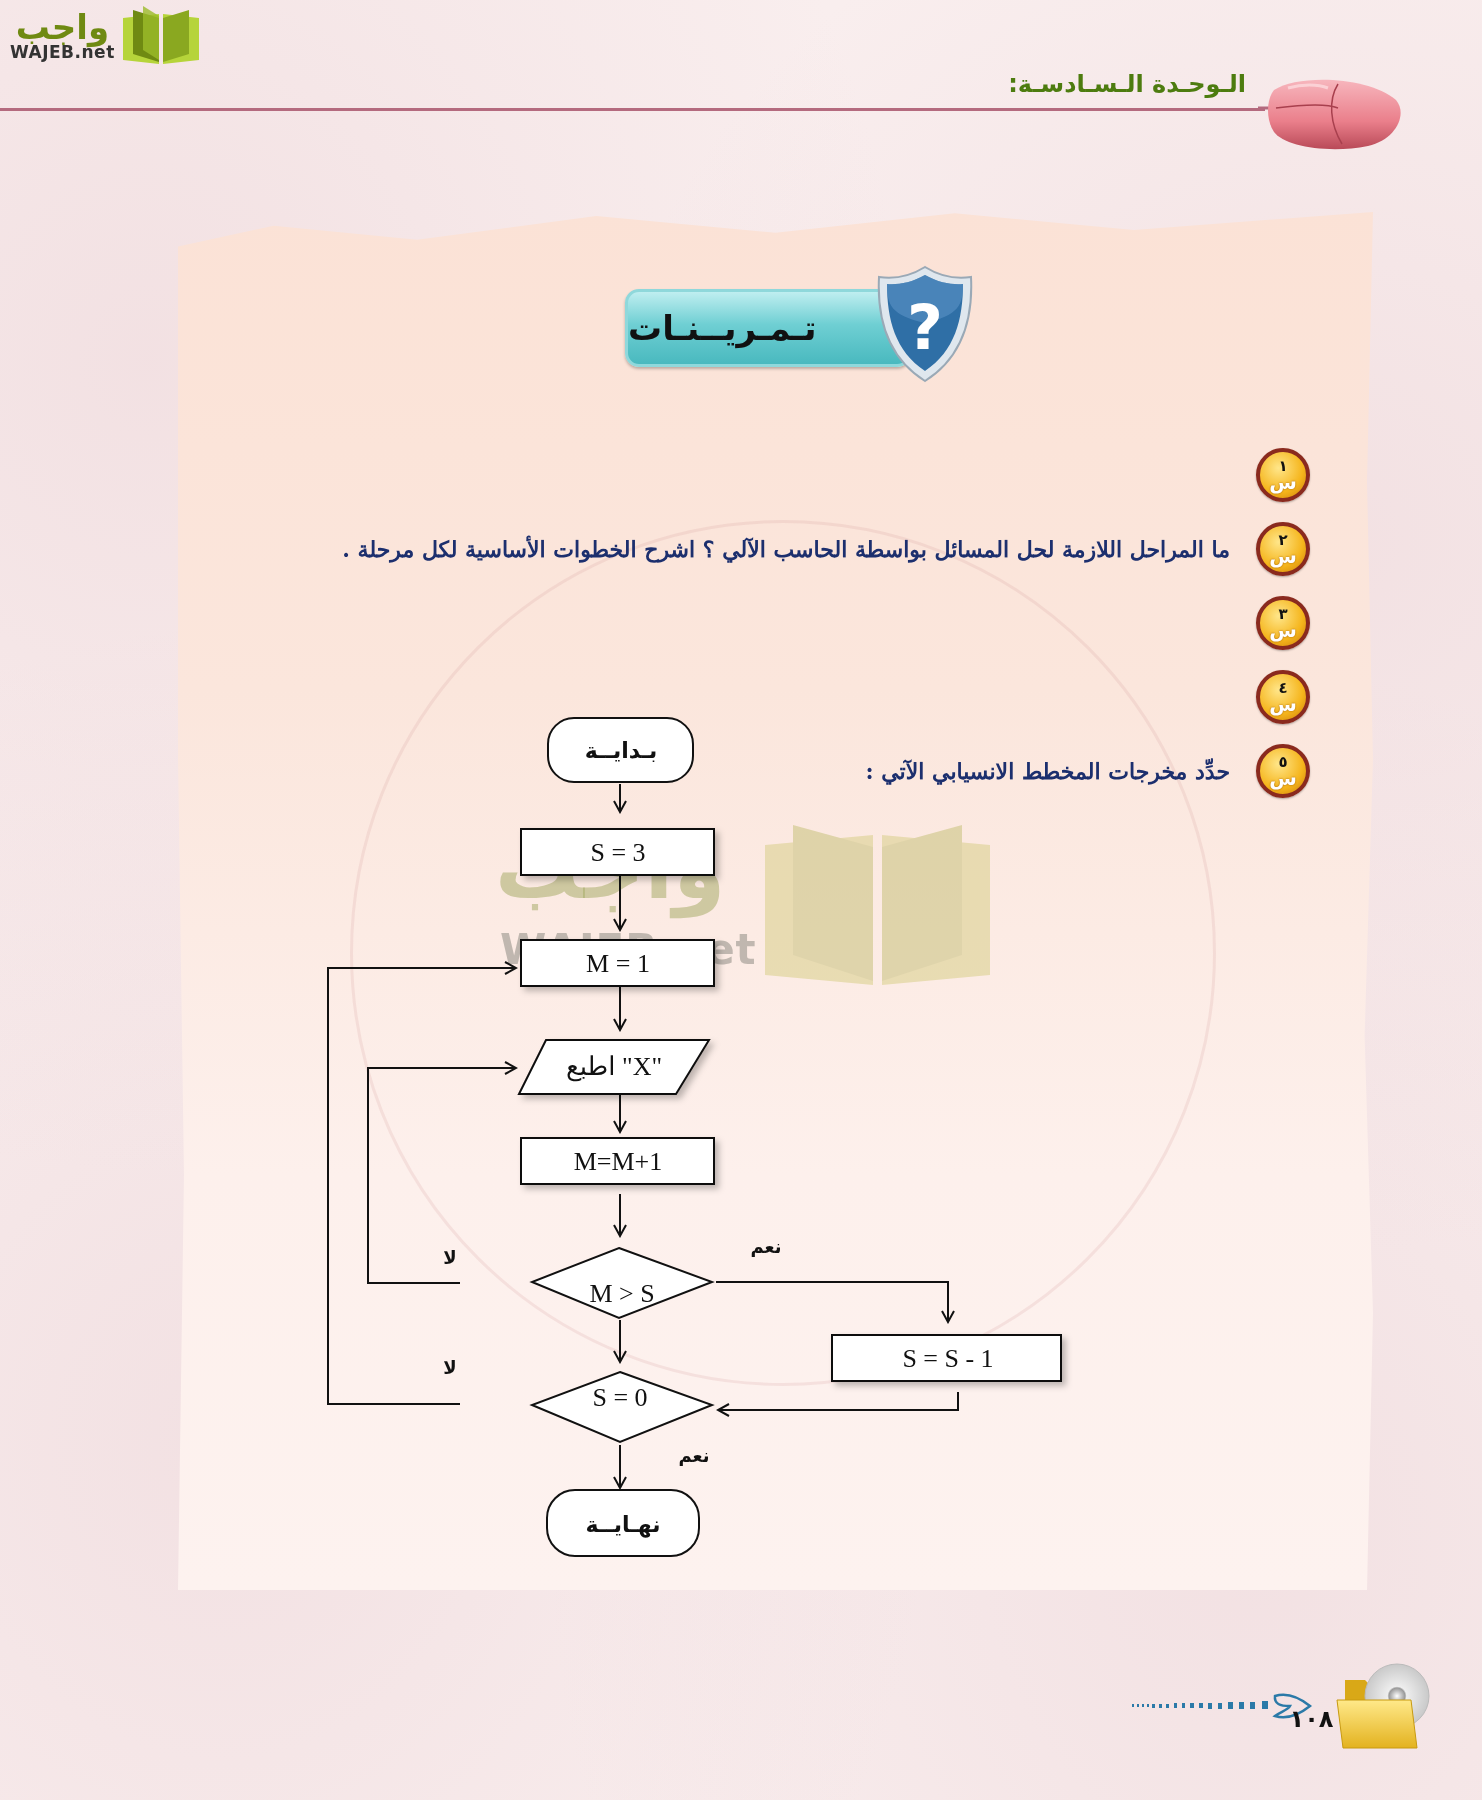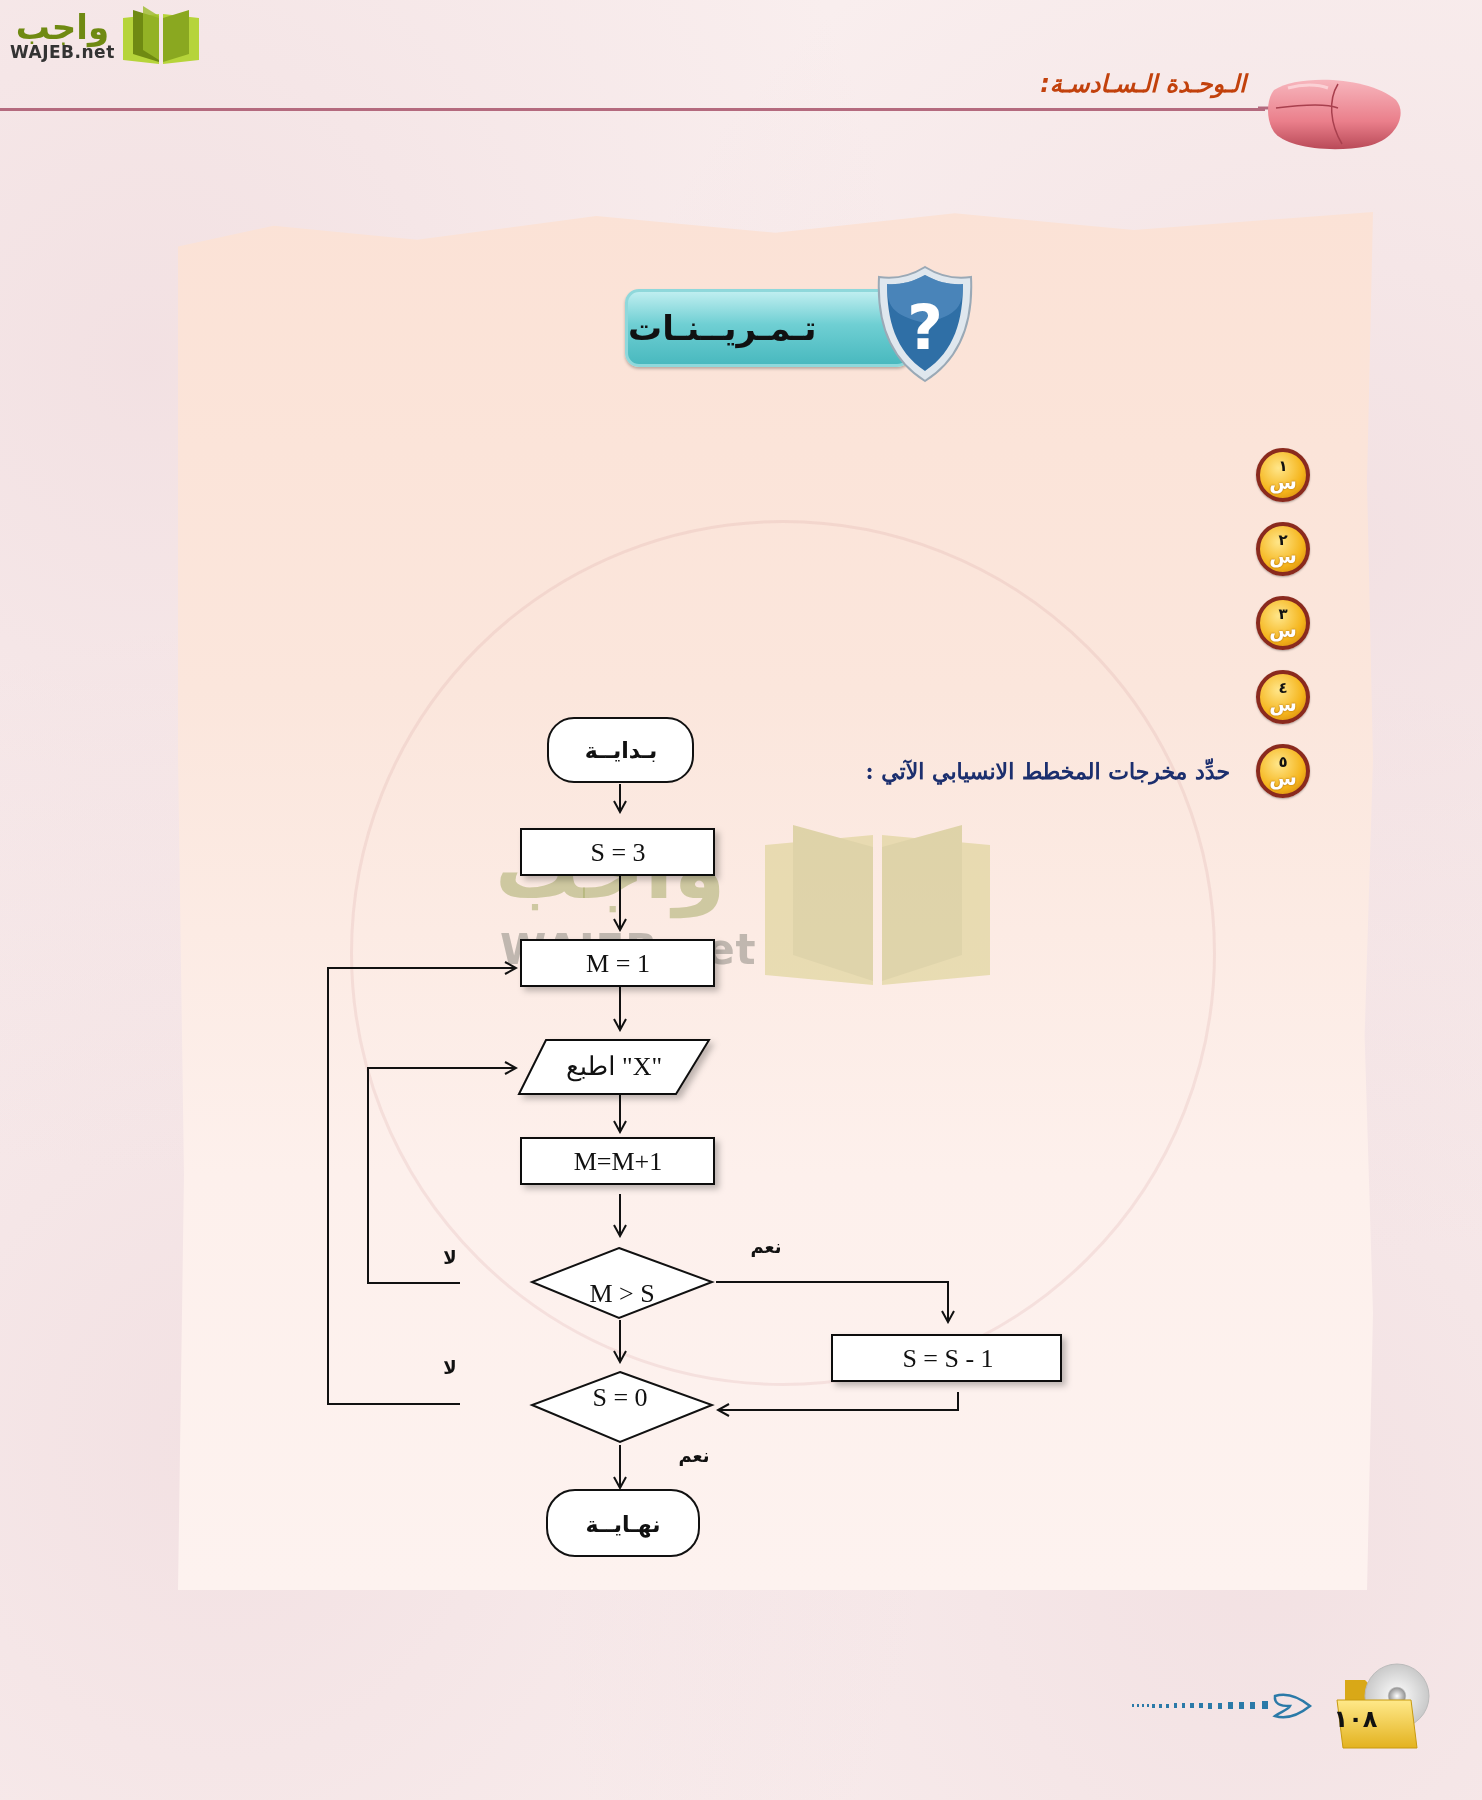--- a/index.html
+++ b/index.html
@@ -19,21 +19,21 @@
   
   .logo { position: absolute; left: 10px; top: 4px; display: flex; align-items: center; gap: 6px; }
   .logo-text { display: flex; flex-direction: column; align-items: center; line-height: 1; }
   .logo-ar { font-size: 34px; font-weight: bold; color: #6f8a12; }
   .logo-en { font-size: 17px; font-weight: bold; color: #333; letter-spacing: 0.5px; }
   .logo-book { width: 80px; height: 62px; }
   
   .header-line { position: absolute; left: 0; top: 108px; width: 1265px; height: 3px; background: #b46a7e; }
   .unit-title {
     position: absolute; right: 236px; top: 70px; font-size: 24px; font-weight: bold;
-    color: #c2410c; direction: rtl; font-style: italic;
+    color: #4d7c0f; direction: rtl;
   }
   .mouse-icon { position: absolute; left: 1258px; top: 70px; width: 146px; height: 84px; }
   
   .paper {
     position: absolute; left: 178px; top: 205px; width: 1195px; height: 1385px;
     background: linear-gradient(180deg, #fbe2d6 0%, #fbe6dc 35%, #fdf0ec 70%, #fdf2ef 100%);
     clip-path: polygon(0% 3%, 8% 1.5%, 20% 2.5%, 35% 0.8%, 50% 2%, 65% 0.6%, 80% 1.8%, 100% 0.5%, 99.5% 20%, 100% 40%, 99.3% 60%, 100% 80%, 99.5% 100%, 0% 100%, 0.5% 70%, 0% 40%);
   }
   .watermark-circle {
     position: absolute; left: 350px; top: 520px; width: 860px; height: 860px;
@@ -67,21 +67,21 @@
   .fc-text { font-family: "Liberation Serif", "DejaVu Serif", serif; font-size: 26px; fill: #111; }
   .fc-ar { font-family: "DejaVu Sans", sans-serif; font-size: 22px; font-weight: bold; fill: #111; }
   .fc-label { font-family: "DejaVu Sans", sans-serif; font-size: 18px; font-weight: bold; fill: #111; }
   .wm-ar { position: absolute; left: 495px; top: 820px; font-size: 84px; font-weight: bold; color: rgba(150,160,80,0.45); }
   .wm-en { position: absolute; left: 500px; top: 925px; font-size: 42px; font-weight: bold; color: rgba(120,120,110,0.45); letter-spacing: 1px; }
   .wm-book { position: absolute; left: 765px; top: 815px; width: 225px; height: 170px; opacity: 0.55; }
   
   .footer-arrow { position: absolute; left: 1130px; top: 1688px; width: 185px; height: 36px; }
   .page-folder { position: absolute; left: 1335px; top: 1660px; width: 100px; height: 92px; }
   .page-num {
-    position: absolute; left: 1318px; top: 1705px; width: 75px; text-align: center;
+    position: absolute; left: 1274px; top: 1705px; width: 75px; text-align: center;
     font-size: 24px; font-weight: bold; color: #111; direction: rtl;
   }
 </style>
 </head>
 <body>
 
 <div class="bg-tiles"></div>
 
 <div class="logo">
   <div class="logo-text">
@@ -134,20 +134,21 @@
     <div class="q-badge">
       <span class="q-num">١</span>
       <span class="q-sin">س</span>
     </div>
   </div>
   <div class="q">
     <div class="q-badge">
       <span class="q-num">٢</span>
       <span class="q-sin">س</span>
     </div>
+    <span class="q-text">ما المراحل اللازمة لحل المسائل بواسطة الحاسب الآلي ؟ اشرح الخطوات الأساسية لكل مرحلة .</span>
   </div>
   <div class="q">
     <div class="q-badge">
       <span class="q-num">٣</span>
       <span class="q-sin">س</span>
     </div>
   </div>
   <div class="q">
     <div class="q-badge">
       <span class="q-num">٤</span>

